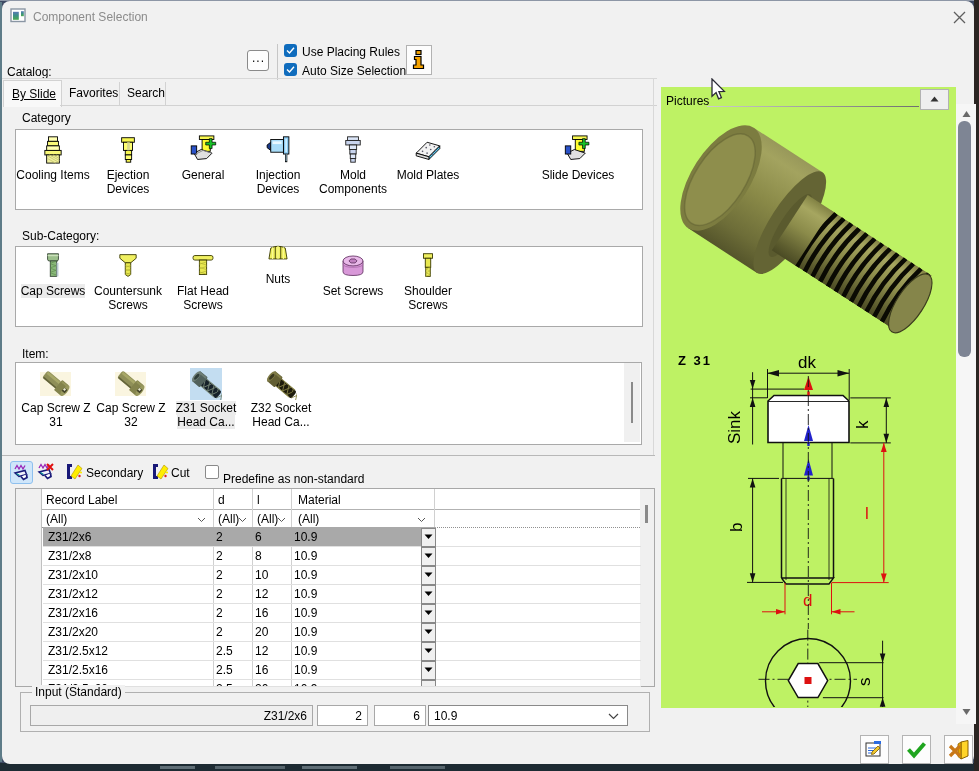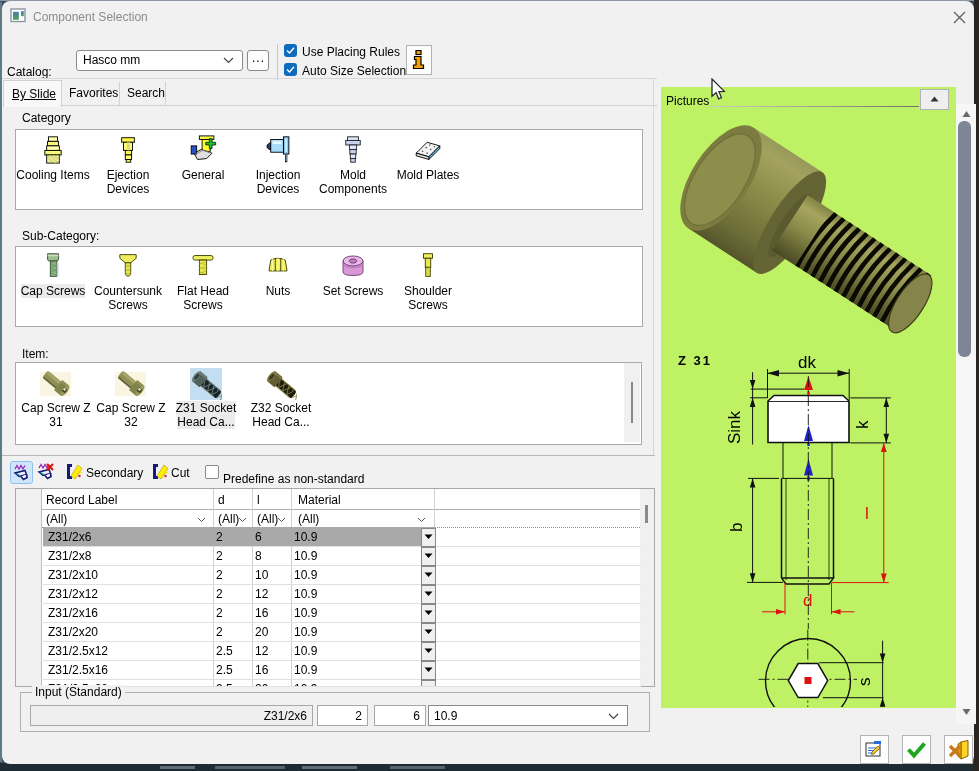--- a/index.html
+++ b/index.html
@@ -48,26 +48,20 @@
       </defs>
  <rect x="1" y="1" width="14" height="12.5" fill="#fff" stroke="#8a96a4" stroke-width="1.4"></rect>
  <rect x="3" y="3.8" width="5.8" height="8" fill="url(#tg)"></rect>
  <rect x="11" y="3.2" width="2.8" height="5" fill="url(#tg)"></rect>
 </svg>
 <div class="lbl" style="left:31px;top:9px;color:#8b8b8b;">Component Selection</div>
 <svg class="abs" style="left:950px;top:9px" width="15" height="15" viewBox="0 0 15 15">
  <path d="M2 2 L13 13 M13 2 L2 13" stroke="#5f5f5f" stroke-width="1.3"></path>
 </svg>
 <div class="lbl" style="left:5px;top:51px;margin-top:13px;">Catalog:</div>
-<div class="abs" style="left:74px;top:49px;width:165px;height:19px;background:#fff;border:1px solid #8a8a8a;border-radius:3px;">
- <div class="lbl" style="left:6px;top:2px;">Hasco mm</div>
- <svg class="abs" style="left:146px;top:6px" width="11" height="7" viewBox="0 0 11 7">
-  <path d="M1 1 L5.5 5.5 L10 1" fill="none" stroke="#444" stroke-width="1.2"></path>
- </svg>
-</div>
 <div class="abs" style="left:245px;top:49px;width:20px;height:19px;background:#fdfdfd;border:1px solid #8a8a8a;border-radius:3px;">
  <div class="lbl" style="left:4px;top:0px;letter-spacing:1px;">...</div>
 </div>
 <div class="vline" style="left:275px;top:43px;height:36px;"></div>
 <div class="cb" style="left:282px;top:43px;">
  <svg width="11" height="11" viewBox="0 0 11 11">
         <path d="M2 5.5 L4.5 8 L9 2.8" fill="none" stroke="#fff" stroke-width="1.4"></path>
       </svg>
 </div>
 <div class="lbl" style="left:300px;top:44px;">Use Placing Rules</div>
@@ -175,20 +169,32 @@
           <circle cx="18" cy="11" r="0.9"></circle>
 <circle cx="15" cy="20" r="0.9"></circle>
           <circle cx="19" cy="16" r="0.9"></circle>
           <circle cx="23" cy="13" r="0.9"></circle>
 <circle cx="21" cy="21" r="0.9"></circle>
           <circle cx="24" cy="17" r="0.9"></circle>
 </g>
 </svg>
 <div class="cl">Mold Plates</div>
 </div>
+<div class="cell" style="left:534px;top:134px;">
+<svg width="30" height="29" viewBox="0 0 32 32">
+<g stroke="#000" stroke-width="1">
+<rect x="10" y="1" width="16" height="4" fill="#f8f850"></rect>
+<rect x="13" y="5" width="10" height="13" fill="#ffff30"></rect>
+<path d="M4 20 l8 -4 l12 4 l-6 6 l-10 1 z" fill="#e0e0e0"></path>
+<rect x="2" y="12" width="6" height="9" fill="#2a52c8"></rect>
+</g>
+<path d="M24 8 h4 v3 h-4 v4 h-3 v-4 h-4 v-3 h4 v-4 h3 z" fill="#18c028" stroke="#000" stroke-width="0.8"></path>
+</svg>
+<div class="cl">Slide Devices</div>
+</div>
 <div class="lbl" style="left:20px;top:228px;">Sub-Category:</div>
 <div class="gb" style="left:13px;top:245px;width:626px;height:79px;"></div>
 <div class="cell" style="left:9px;top:250px;">
 <svg width="30" height="29" viewBox="0 0 32 32">
 <rect x="14" y="10" width="7" height="2" fill="#8a9a8a"></rect>
 <path d="M10 3 h12 v6 q0 2 -2 2 h-8 q-2 0 -2 -2 z" fill="#9cc08c" stroke="#3a4a3a" stroke-width="1"></path>
 <path d="M10 5 h12" stroke="#cce0bc" stroke-width="1.5" fill="none"></path>
 <rect x="13" y="11" width="7" height="17" fill="#8ab87a" stroke="#3a4a3a" stroke-width="1"></rect>
 <path d="M13 14 l7 2.6 m-7 2.4 l7 2.6 m-7 2.4 l7 2.6 m0 -15.6 l-7 2.6 m7 2.4 l-7 2.6 m7 2.4 l-7 2.6" stroke="#5a8a4a" stroke-width="0.7" fill="none"></path>
 <rect x="20" y="13" width="2" height="15" fill="#b8c8d0"></rect>
@@ -204,21 +210,21 @@
 <div class="cl">Countersunk<br>Screws</div>
 </div>
 <div class="cell" style="left:159px;top:250px;">
 <svg width="30" height="29" viewBox="0 0 32 32">
 <path d="M7 5 q-2 0 -2 2 v1 q0 2 2 2 h18 q2 0 2 -2 v-1 q0 -2 -2 -2 z" fill="#f0f060" stroke="#3a3a00" stroke-width="1"></path>
 <rect x="12" y="10" width="8" height="16" fill="#e8e850" stroke="#3a3a00" stroke-width="1"></rect>
 <path d="M12 13 l8 2.6 m-8 2.4 l8 2.6 m-8 2.4 l8 2.6 m0 -13.6 l-8 2.6 m8 2.4 l-8 2.6 m8 2.4 l-8 2.6" stroke="#b0b030" stroke-width="0.7" fill="none"></path>
 </svg>
 <div class="cl">Flat Head<br>Screws</div>
 </div>
-<div class="cell" style="left:234px;top:250px;">
+<div class="cell" style="left:234px;top:238px;">
 <svg width="30" height="29" viewBox="0 0 32 32">
 <path d="M8 10 q8 -4 16 0 l2 12 h-20 z" fill="#f0f060" stroke="#3a3a00" stroke-width="1"></path>
 <path d="M13 8 v14 M19 8 v14" stroke="#3a3a00" stroke-width="1"></path>
 <path d="M10 9 v13 M16 7.5 v14.5 M22 9 v13" stroke="#fafa90" stroke-width="1.2"></path>
 </svg>
 <div class="cl">Nuts</div>
 </div>
 <div class="cell" style="left:309px;top:250px;">
 <svg width="30" height="29" viewBox="0 0 32 32">
 <path d="M5 11 v12 q0 4 11 4 t11 -4 v-12 z" fill="#d898d8" stroke="#6a3a6a" stroke-width="1"></path>

